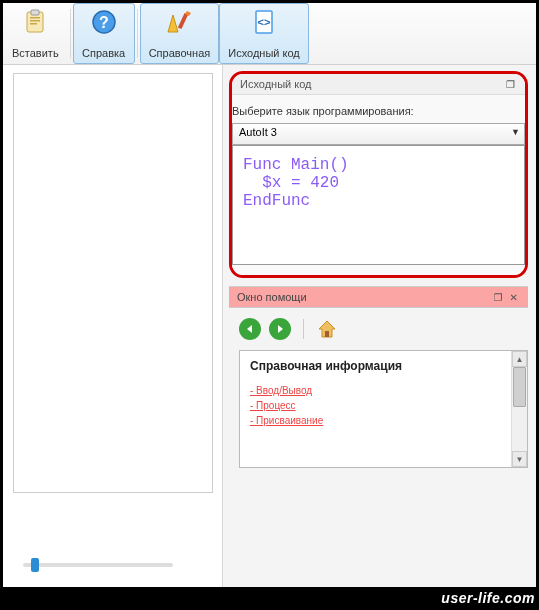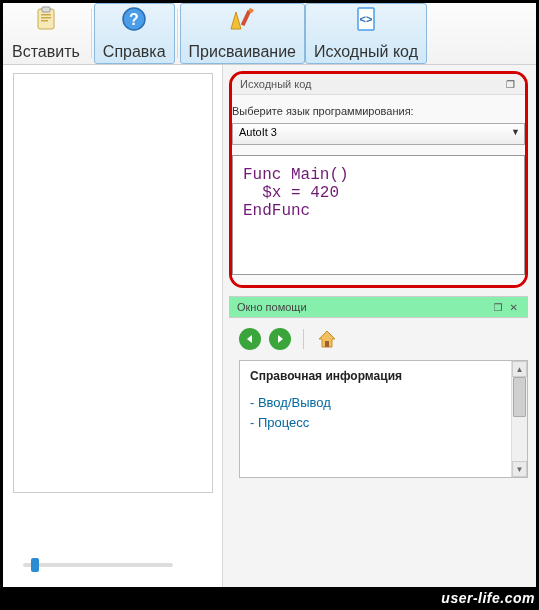--- a/index.html
+++ b/index.html
@@ -2,45 +2,45 @@
 <html><head>
 <meta charset="utf-8">
 <style>
 * { box-sizing: border-box; margin: 0; padding: 0; }
 body { font-family: "Segoe UI", Tahoma, sans-serif; font-size: 12px; background: #000; width: 539px; height: 610px; position: relative; overflow: hidden; }
 .frame { position: absolute; left: 3px; top: 3px; width: 533px; height: 584px; background: #fff; }
 .toolbar { display: flex; height: 62px; border-bottom: 1px solid #d0d0d0; background: linear-gradient(#fdfdfd,#f2f2f2); }
 .tbtn { display: flex; flex-direction: column; align-items: center; justify-content: center; padding: 4px 8px; border: 1px solid transparent; cursor: pointer; min-width: 62px; }
 .tbtn.active { background: linear-gradient(#e8f3fb,#cfe8f8); border: 1px solid #8ab8e0; border-radius: 3px; }
 .tbtn .ic { width: 28px; height: 28px; display: flex; align-items: center; justify-content: center; }
-.tbtn span.lbl { font-size: 16px; color: #333; margin-top: 11px; }
+.tbtn span.lbl { font-size: 11px; color: #333; margin-top: 11px; }
 .sep { width: 1px; background: #d8d8d8; margin: 6px 2px; }
 .content { display: flex; height: calc(100% - 62px); }
 .left { width: 220px; border-right: 1px solid #d8d8d8; position: relative; padding: 8px; }
 .page { width: 200px; height: 420px; border: 1px solid #ccc; background: #fff; margin: 0 auto; }
 .slider { position: absolute; bottom: 20px; left: 20px; width: 150px; height: 4px; background: #ddd; border-radius: 2px; }
 .slider .thumb { position: absolute; left: 8px; top: -5px; width: 8px; height: 14px; background: #2a8dd4; border-radius: 2px; }
 .right { flex: 1; background: #f4f4f4; padding: 0; position: relative; }
 .panel { border: 3px solid #d40000; border-radius: 14px; margin: 6px 8px 8px 6px; background: #f9f9f9; padding: 0; overflow: hidden; }
 .panel-title { display: flex; justify-content: space-between; align-items: center; padding: 4px 8px; font-size: 11px; color: #555; background: #f0f0f0; border-bottom: 1px solid #ddd; }
 .panel-body { padding: 10px 0; background: #f9f9f9; }
 .panel-body .instr { font-size: 11px; color: #333; margin-bottom: 6px; }
 .combo { width: 100%; height: 22px; border: 1px solid #aaa; background: linear-gradient(#fff,#eee); font-size: 11px; padding: 2px 18px 2px 6px; position: relative; cursor: pointer; }
 .combo::after { content: "▼"; position: absolute; right: 4px; top: 3px; font-size: 9px; color: #333; }
-.code { margin-top: 10px; border: 1px solid #999; background: #fff; padding: 10px; font-family: "Courier New", monospace; font-size: 16px; white-space: pre; min-height: 120px; color: #701a75; }
-.help-title { display: flex; justify-content: space-between; align-items: center; padding: 4px 8px; font-size: 11px; color: #444; background: #86efac; border-top: 1px solid #ccc; border-bottom: 1px solid #ccc; margin: 4px 8px 0 6px; }
+.code { border: 1px solid #999; background: #fff; padding: 10px; font-family: "Courier New", monospace; font-size: 16px; white-space: pre; min-height: 120px; color: #8b5cf6; }
+.help-title { display: flex; justify-content: space-between; align-items: center; padding: 4px 8px; font-size: 11px; color: #444; background: #fca5a5; border-top: 1px solid #ccc; border-bottom: 1px solid #ccc; margin: 4px 8px 0 6px; }
 .navrow { display: flex; gap: 8px; padding: 10px 16px; align-items: center; }
 .circ { width: 22px; height: 22px; border-radius: 50%; display: flex; align-items: center; justify-content: center; font-size: 12px; color: #fff; cursor: pointer; }
 .circ.back { background: #3aa53a; }
 .circ.fwd { background: #3aa53a; }
 .navsep { width: 1px; height: 20px; background: #ccc; margin: 0 4px; }
 .home { width: 22px; height: 22px; cursor: pointer; }
 .infobox { margin: 0 8px 0 16px; border: 1px solid #bbb; background: #fff; padding: 8px 10px; height: 118px; overflow: hidden; position: relative; }
 .infobox h4 { font-size: 12px; font-weight: bold; color: #222; margin-bottom: 10px; }
-.infobox .lnk { color: #0369a1; font-size: 13px; cursor: pointer; line-height: 1.5; }
+.infobox .lnk { color: #ef4444; font-size: 10px; cursor: pointer; line-height: 1.5; text-decoration: underline; }
 .scrollbar { position: absolute; right: 0; top: 0; width: 16px; height: 100%; background: #f0f0f0; border-left: 1px solid #ddd; }
 .scrollbar .sbtn { height: 16px; background: #eaeaea; border: 1px solid #ccc; display: flex; align-items: center; justify-content: center; font-size: 8px; color: #666; cursor: pointer; }
 .scrollbar .strack { height: calc(100% - 32px); position: relative; }
 .scrollbar .sthumb { position: absolute; top: 0; left: 1px; right: 1px; height: 40px; background: #cfcfcf; border: 1px solid #aaa; border-radius: 1px; cursor: pointer; }
 .winctl { font-size: 10px; color: #555; cursor: pointer; padding: 0 2px; }
 .watermark { position: absolute; right: 4px; bottom: 4px; color: #fff; font-family: Arial; font-size: 14px; font-weight: bold; font-style: italic; letter-spacing: 0.5px; }
 </style>
 </head>
 <body>
 
@@ -71,21 +71,21 @@
     </div>
     <div class="sep"></div>
     <div class="tbtn active">
       <div class="ic">
         <svg width="28" height="26" viewBox="0 0 28 26">
             <polygon points="3,23 8,6 13,23" fill="#f2c037" stroke="#c98f1a"></polygon>
             <rect x="16" y="4" width="4" height="16" fill="#d05030" transform="rotate(25 18 12)"></rect>
             <polygon points="22,2 26,4 24,7 20,5" fill="#f28030"></polygon>
           </svg>
       </div>
-      <span class="lbl">Присваивание</span>
+      <span class="lbl">Справочная</span>
     </div>
     <div class="tbtn active">
       <div class="ic">
         <svg width="24" height="26" viewBox="0 0 24 26">
             <rect x="4" y="2" width="16" height="22" rx="1" fill="#fff" stroke="#4a9de8" stroke-width="1.5"></rect>
             <text x="12" y="17" text-anchor="middle" font-size="11" font-weight="bold" fill="#2a6db0">&lt;&gt;</text>
           </svg>
       </div>
       <span class="lbl">Исходный код</span>
     </div>
@@ -142,20 +142,21 @@
               <polygon points="11,3 19,11 16,11 16,19 6,19 6,11 3,11" fill="#f0c060" stroke="#c9902a"></polygon>
               <rect x="9" y="13" width="4" height="6" fill="#a06030"></rect>
             </svg>
         </div>
       </div>
 
       <div class="infobox">
         <h4>Справочная информация</h4>
         <div class="lnk">- Ввод/Вывод</div>
         <div class="lnk">- Процесс</div>
+        <div class="lnk">- Присваивание</div>
         <div class="scrollbar">
           <div class="sbtn">▲</div>
           <div class="strack">
             <div class="sthumb"></div>
           </div>
           <div class="sbtn">▼</div>
         </div>
       </div>
 
     </div>

